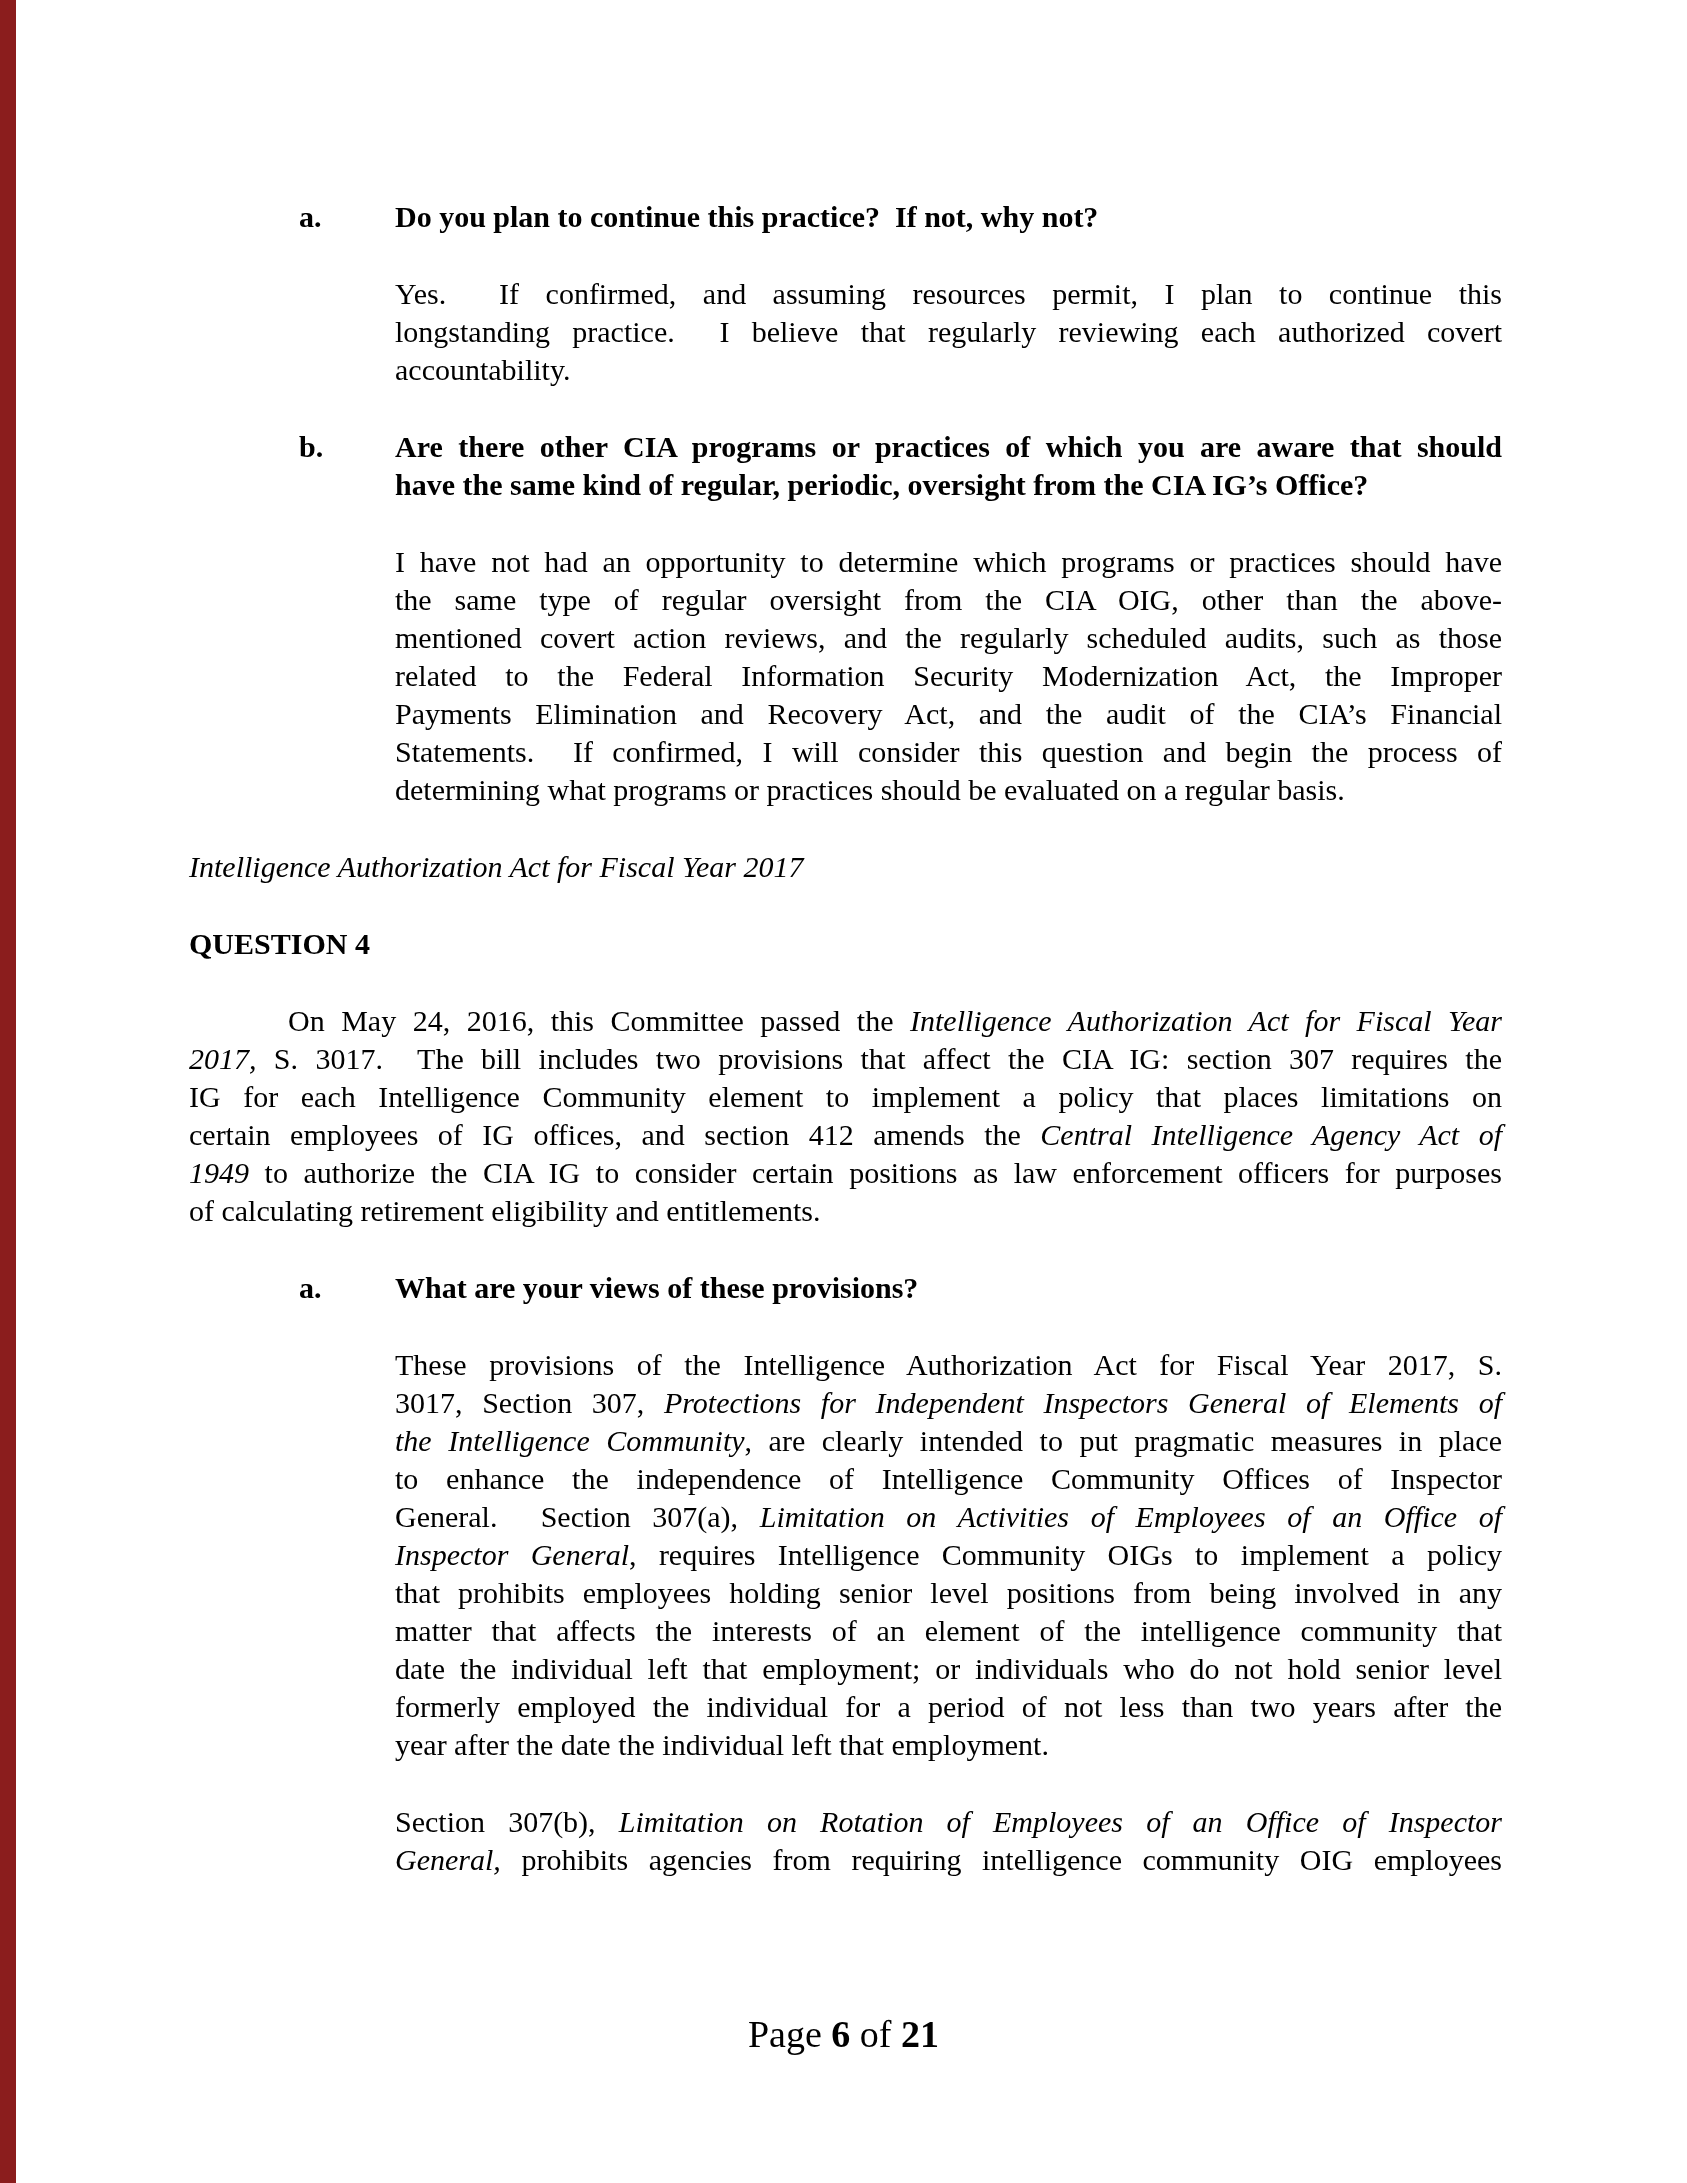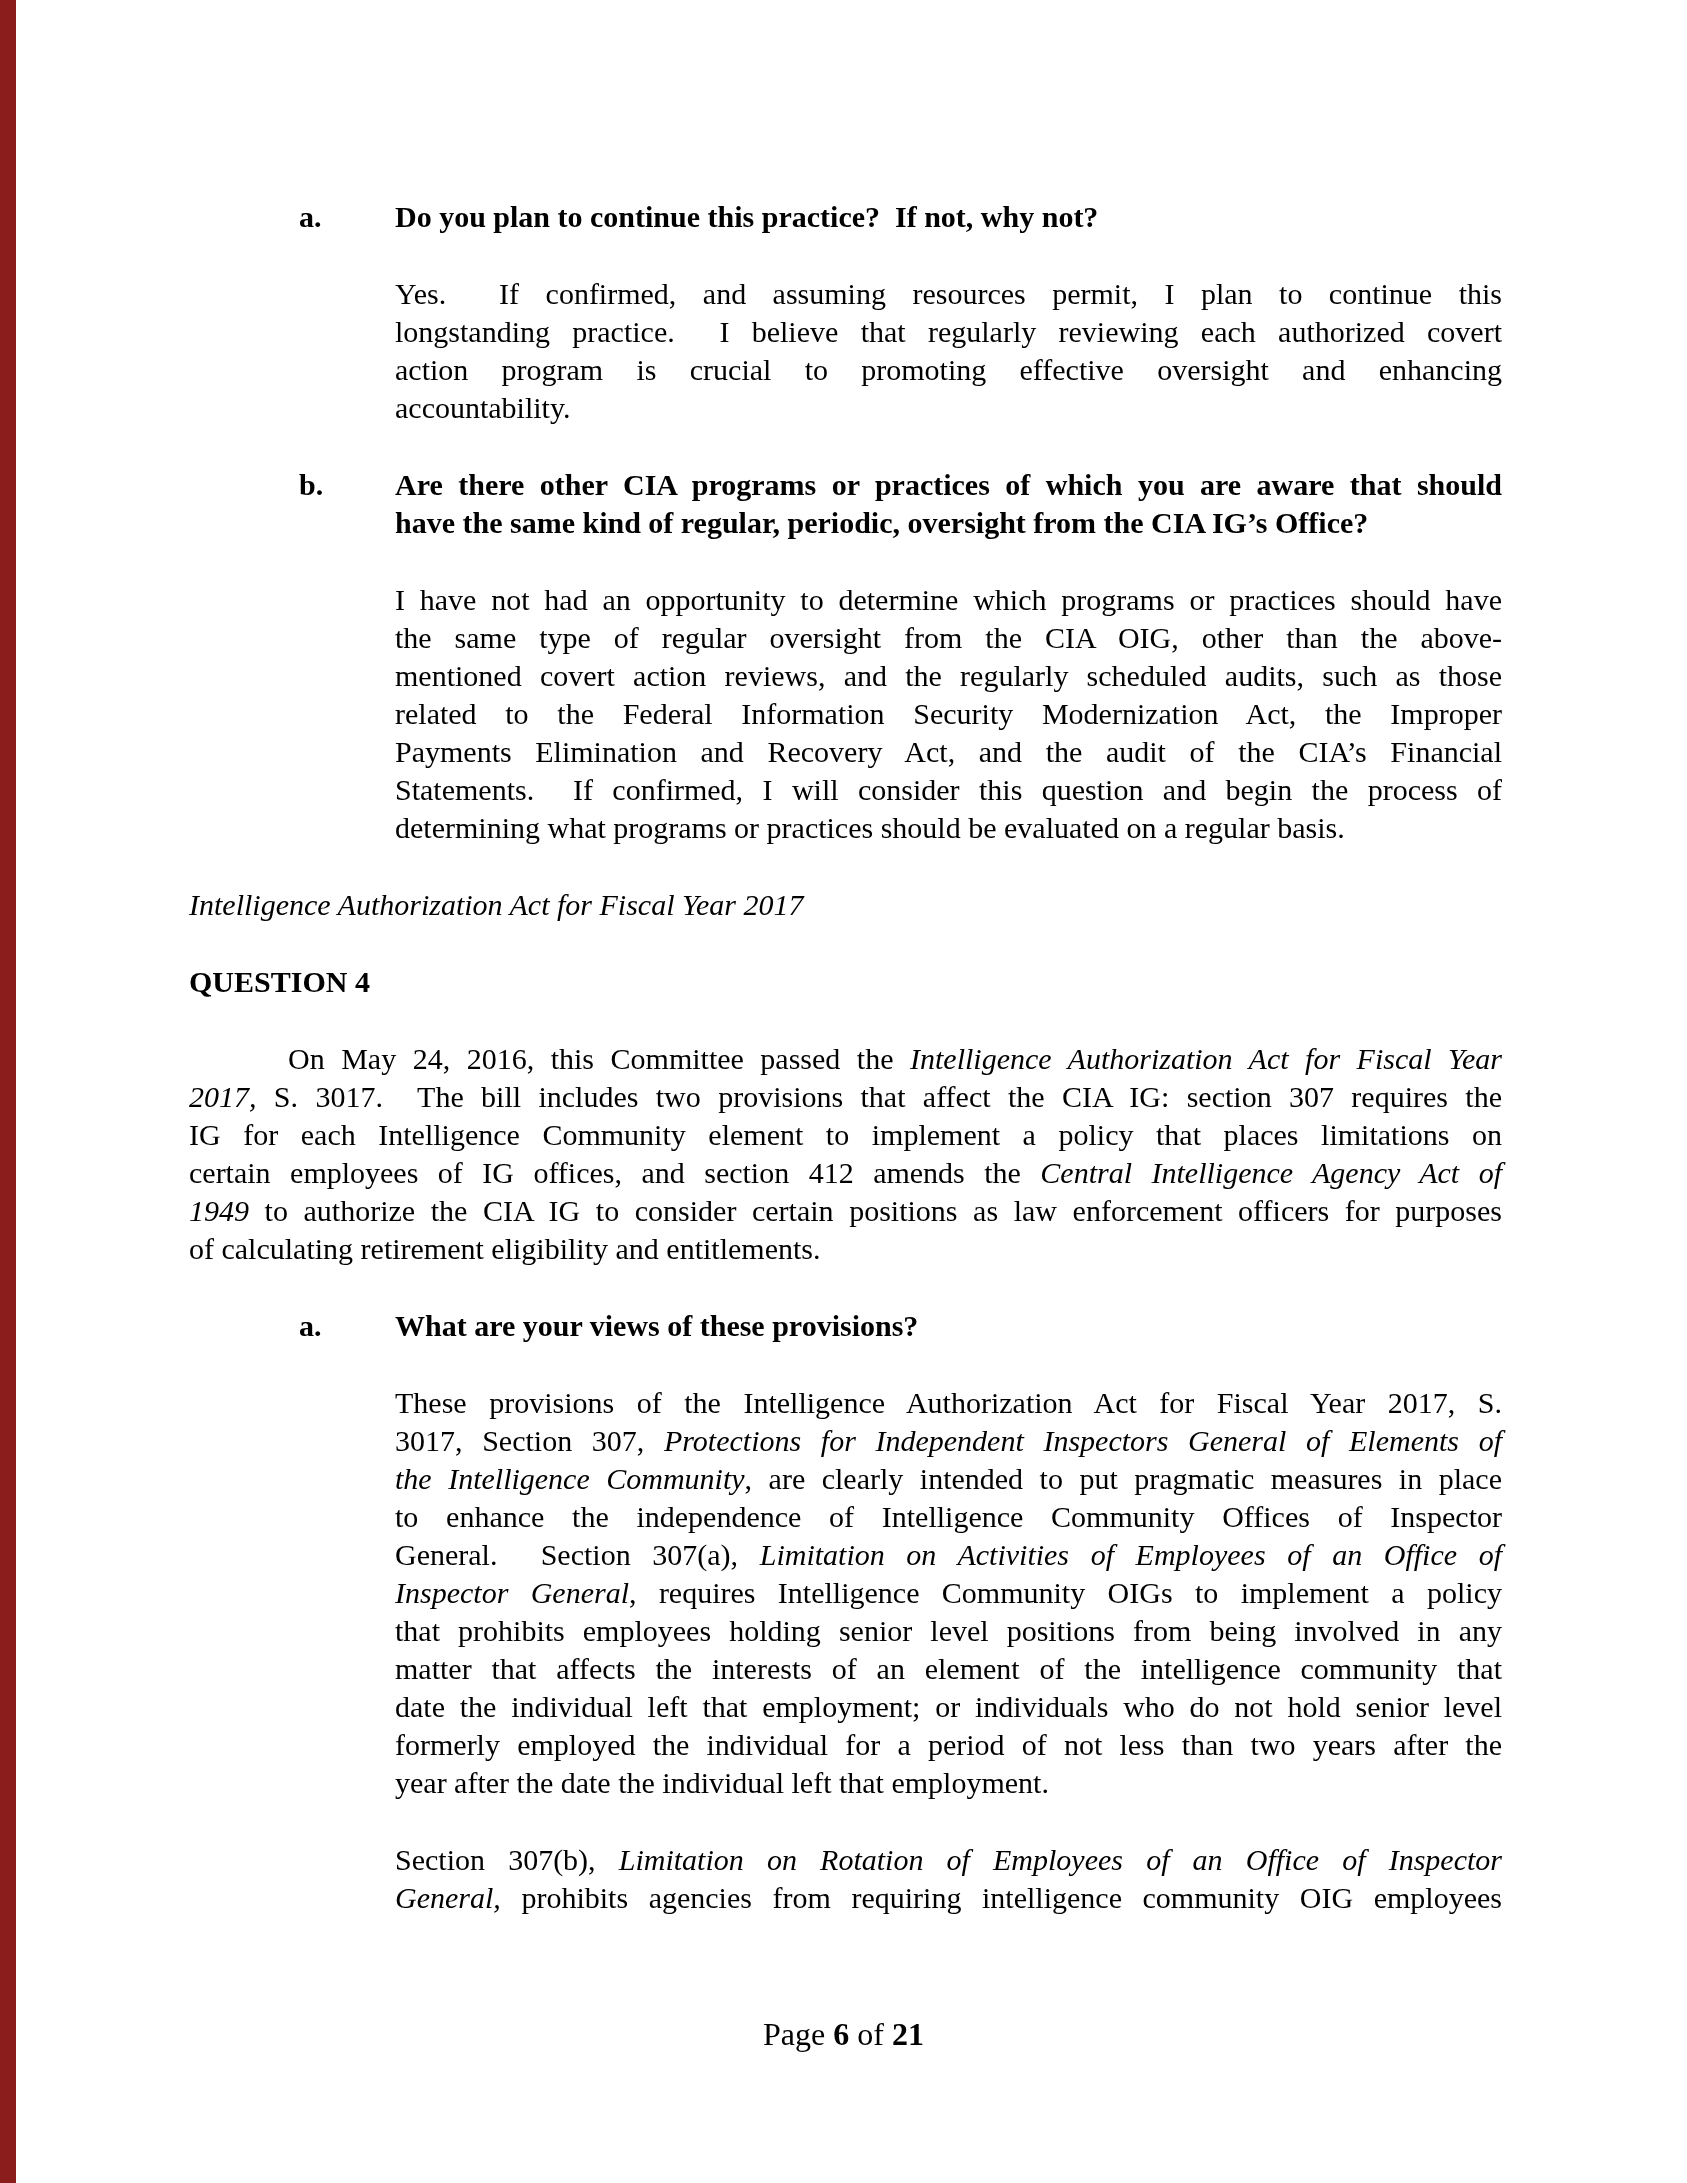--- a/index.html
+++ b/index.html
@@ -43,40 +43,39 @@
     text-align-last: justify;
   }
   .line.last { text-align-last: left; }
   .it { font-style: italic; }
   .first-indent .line-0 { text-indent: 99px; }
   .footer {
     position: absolute;
     left: 0; top: 2015px;
     width: 1687px;
     text-align: center;
-    font-size: 32px;
+    font-size: 38px;
     line-height: 38px;
   }
   .footer .num { font-weight: bold; }
 </style>
 </head>
 <body>
 
 <div class="page">
   <div class="edge-bar" style="background: rgb(139, 29, 29); width: 16px;"></div>
 
   <main class="content">
       <div class="block question lvl2">
         <span class="marker">a.</span>
         <div class="line line-0 last"><span>Do you plan to continue this practice?&nbsp; If not, why not?</span></div>
       </div>
       <div class="block answer lvl2">
         <div class="line line-0"><span>Yes.&nbsp; If confirmed, and assuming resources permit, I plan to continue this</span></div>
         <div class="line line-1"><span>longstanding practice.&nbsp; I believe that regularly reviewing each authorized covert</span></div>
-        <div class="line line-2"><span>action program is crucial to promoting effective oversight and enhancing</span></div>
         <div class="line line-3 last"><span>accountability.</span></div>
       </div>
       <div class="block question lvl2">
         <span class="marker">b.</span>
         <div class="line line-0"><span>Are there other CIA programs or practices of which you are aware that should</span></div>
         <div class="line line-1 last"><span>have the same kind of regular, periodic, oversight from the CIA IG’s Office?</span></div>
       </div>
       <div class="block answer lvl2">
         <div class="line line-0"><span>I have not had an opportunity to determine which programs or practices should have</span></div>
         <div class="line line-1"><span>the same type of regular oversight from the CIA OIG, other than the above-</span></div>

